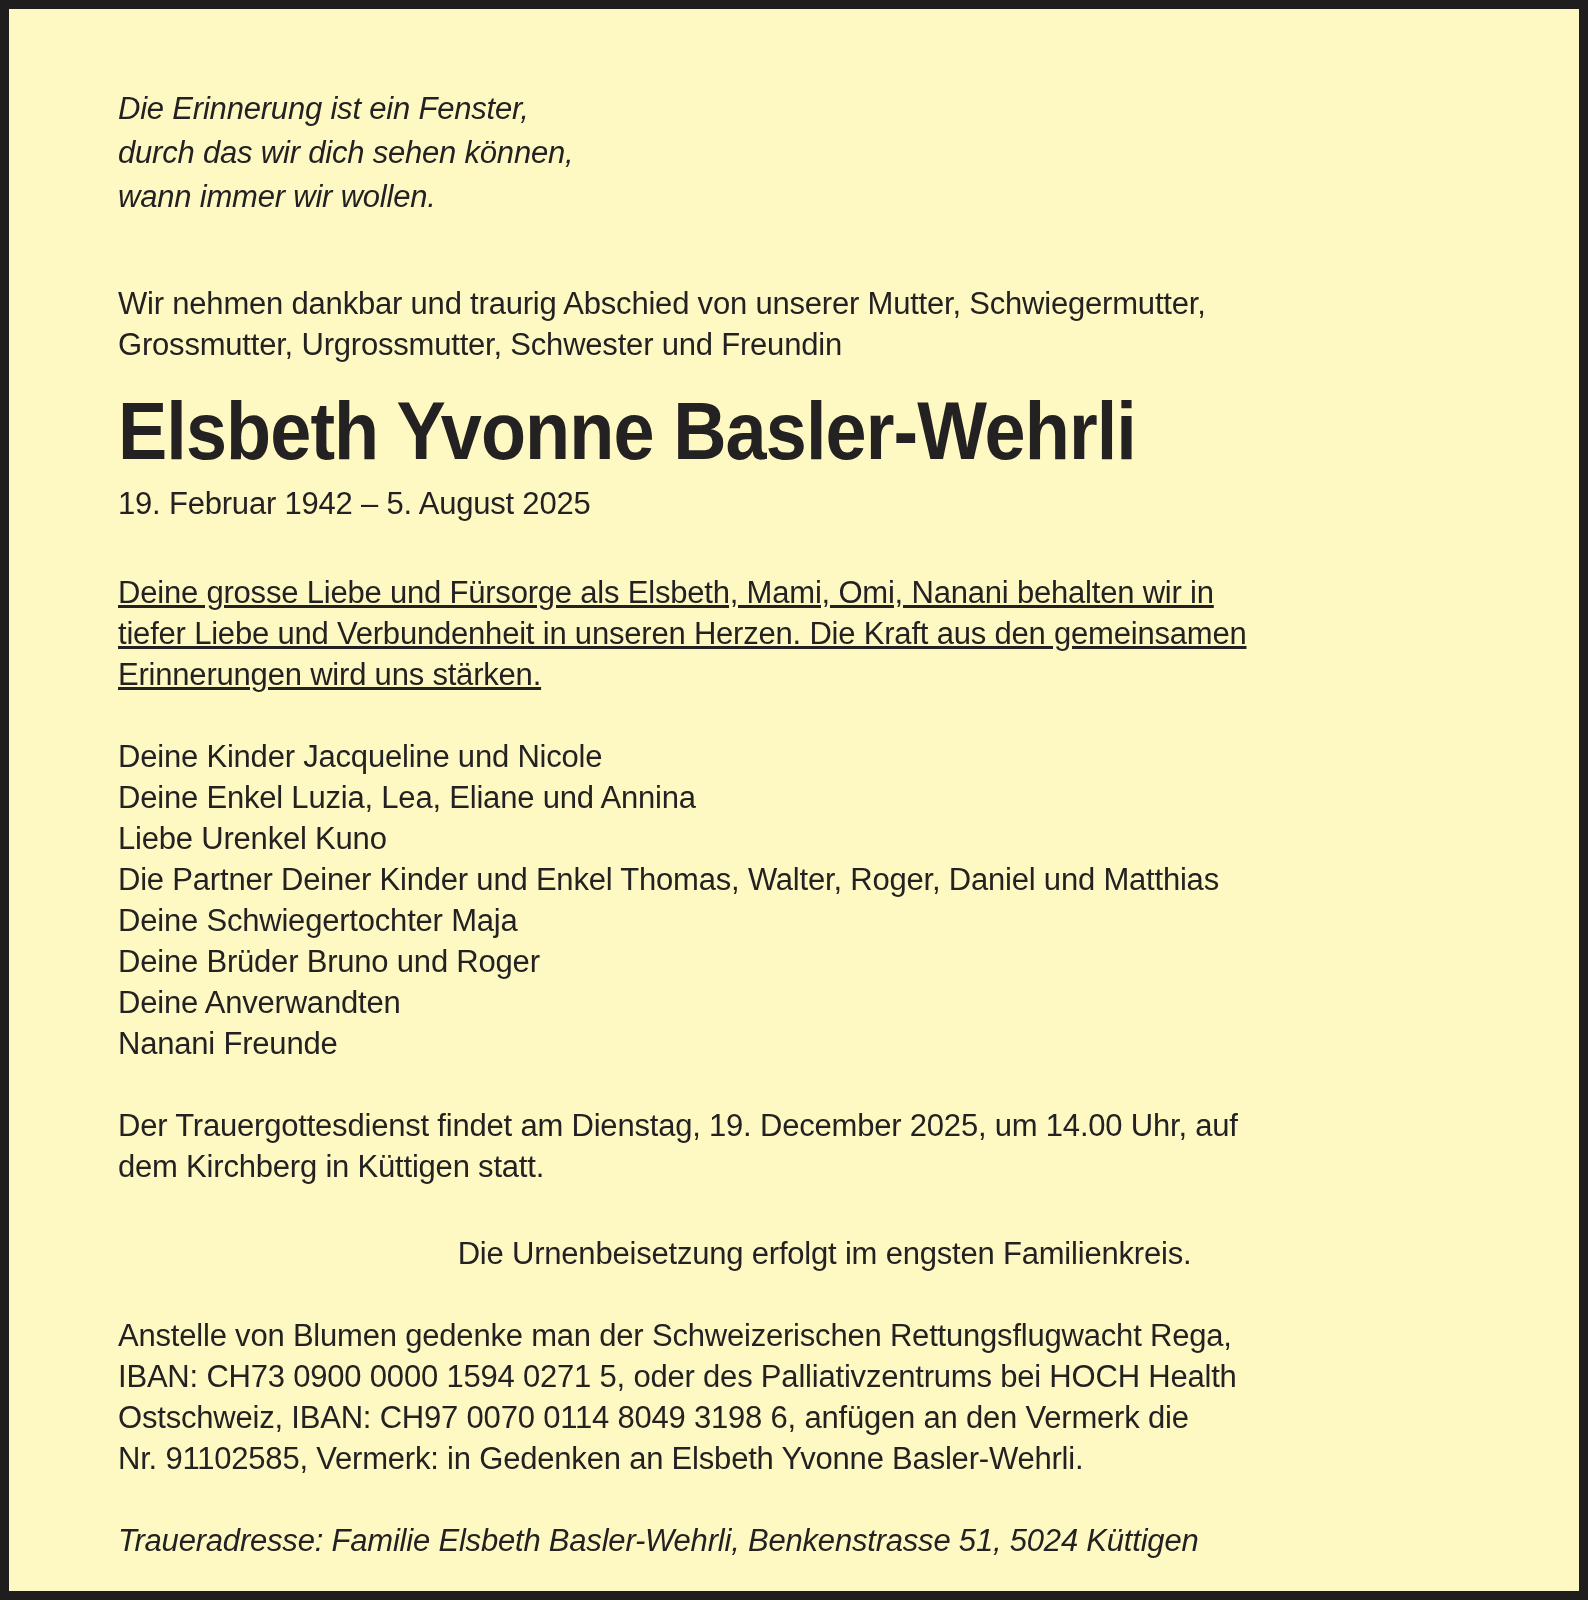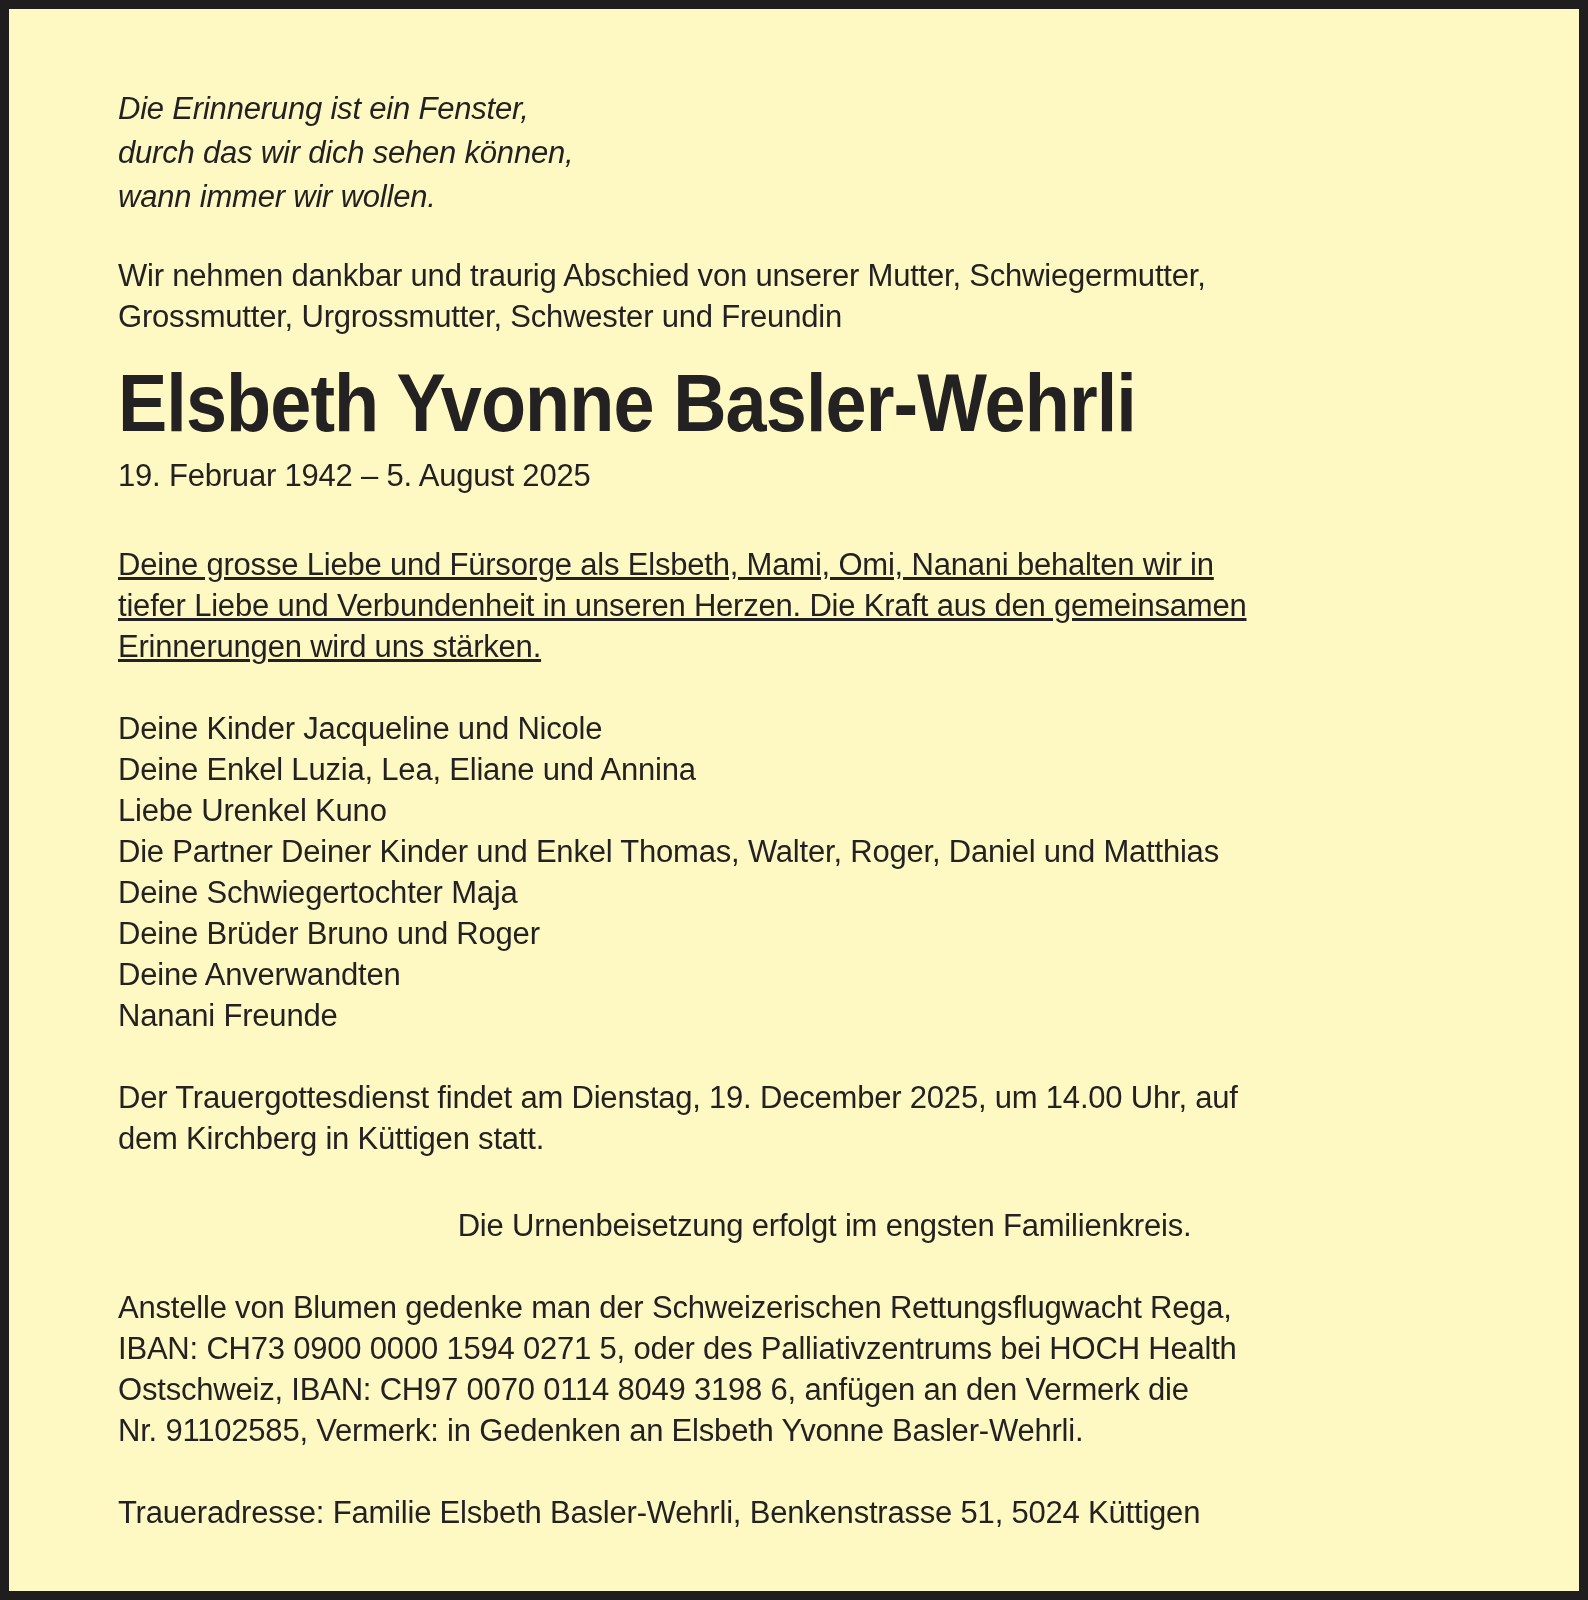--- a/index.html
+++ b/index.html
@@ -29,21 +29,21 @@
     line-height: 44px;
     font-style: italic;
     white-space: pre-line;
   }
   .body-text {
     margin: 0;
     font-size: 31px;
     line-height: 41px;
     white-space: pre-line;
   }
-  .intro   { margin-top: 36px; }
+  .intro   { margin-top: 64px; }
   .name {
     margin: 22px 0 0 0;
     font-size: 82px;
     line-height: 88px;
     font-weight: bold;
     letter-spacing: -1px;
     white-space: nowrap;
     transform: scaleX(0.9);
     transform-origin: 0 50%;
   }
@@ -52,21 +52,21 @@
   .mourners {
     margin: 41px 0 0 0;
     padding: 0;
     list-style: none;
     font-size: 31px;
     line-height: 41px;
   }
   .service   { margin-top: 41px; }
   .burial    { margin-top: 46px; text-align: center; }
   .donations { margin-top: 41px; }
-  .address   { margin-top: 41px; }
+  .address   { margin-top: 41px; font-style: italic; }
 </style>
 </head>
 <body>
 
 <div class="page">
   <div class="content">
 
     <p class="quote">Die Erinnerung ist ein Fenster,
 durch das wir dich sehen können,
 wann immer wir wollen.</p>

